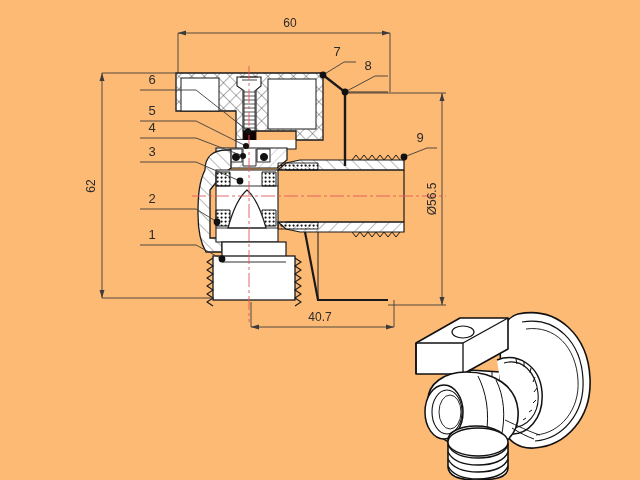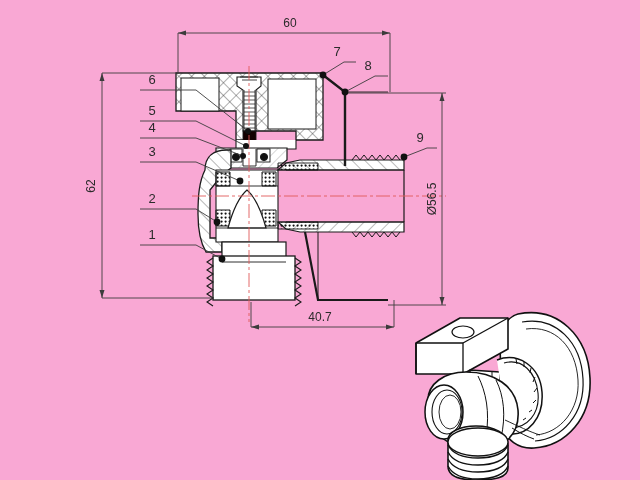--- a/index.html
+++ b/index.html
@@ -1,18 +1,18 @@
 <!DOCTYPE html>
 <html><head>
 <meta charset="utf-8">
 <style>
   html,body{margin:0;padding:0;background:#ffffff;}
   body{width:640px;height:480px;overflow:hidden;
        font-family:"Liberation Sans","DejaVu Sans",sans-serif;}
-  #stage{position:relative;width:640px;height:480px;background:#f9a8d4;}
+  #stage{position:relative;width:640px;height:480px;background:#fdba74;}
   #stage svg{position:absolute;left:0;top:0;}
   .dimtxt{font-size:12px;fill:#2b2b2b;font-family:"Liberation Sans",sans-serif;}
   .baltxt{font-size:13px;fill:#2b2b2b;font-family:"Liberation Sans",sans-serif;}
 </style>
 </head>
 <body>
 
 <div id="stage">
 
   <svg width="640" height="480" viewBox="0 0 640 480">

